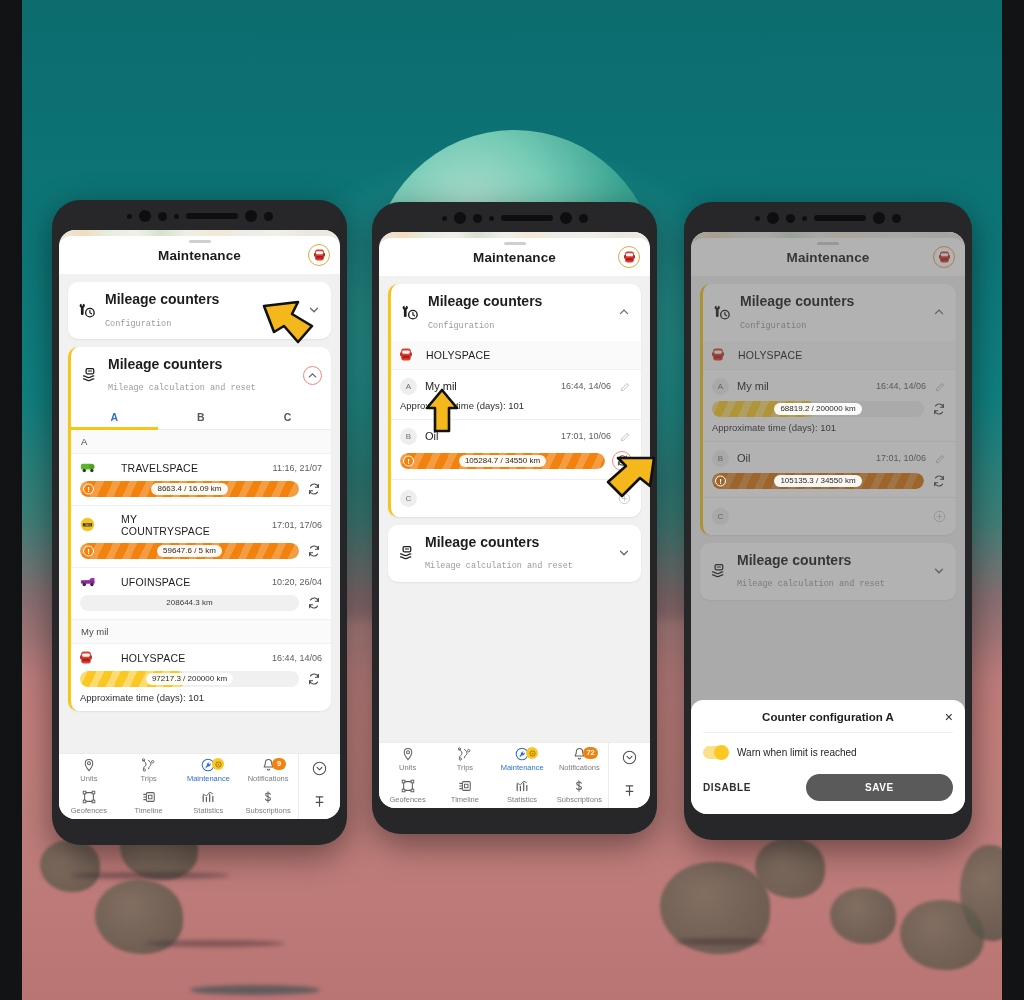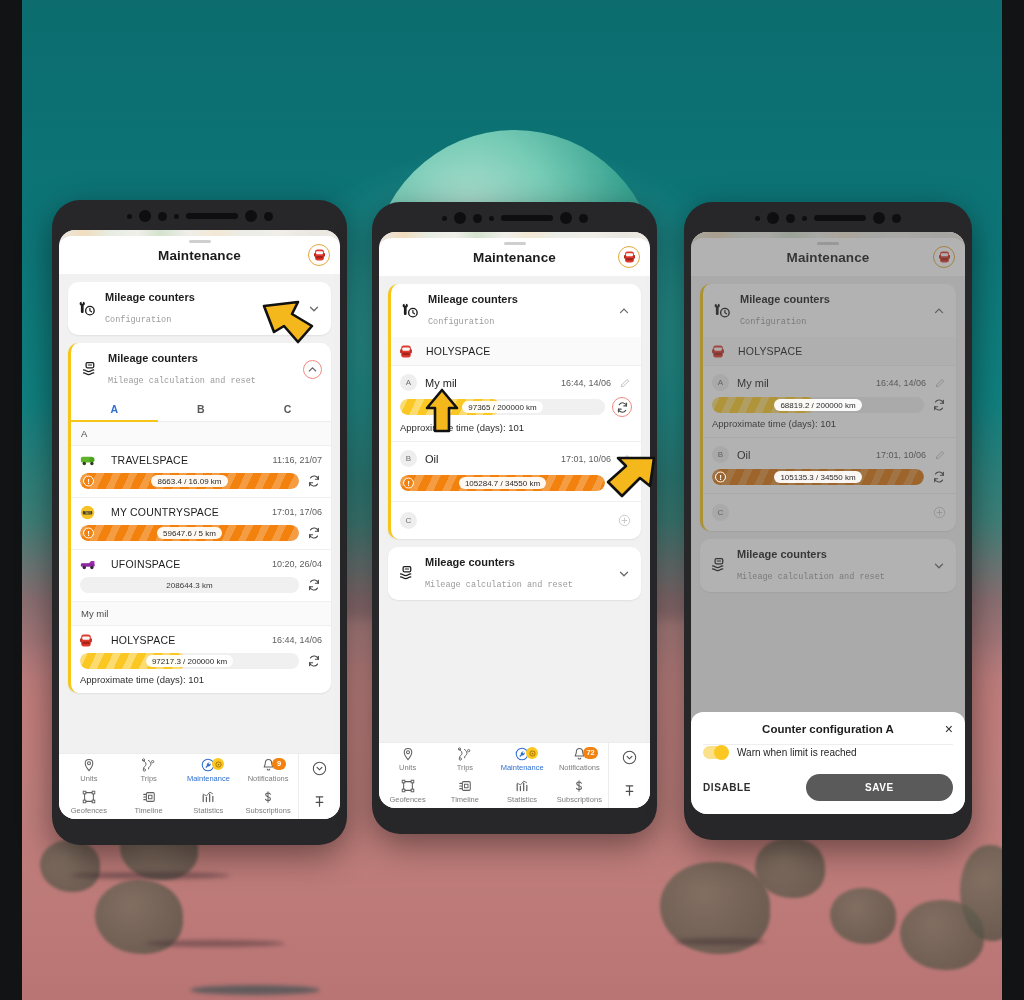--- a/index.html
+++ b/index.html
@@ -143,21 +143,21 @@
     border-radius: 10px;
     margin-bottom: 8px;
     box-shadow: 0 1px 2px rgba(0,0,0,0.07);
     overflow: hidden;
   }
   .card.active { border-left: 3px solid #f5c518; }
 
   .card-head { display: flex; align-items: center; padding: 9px 9px 9px 8px; gap: 9px; }
   .card-head .ico { width: 20px; display: flex; justify-content: center; flex: none; }
   .card-head .txt { flex: 1; min-width: 0; }
-  .card-title { font-size: 11px; font-weight: 700; color: #1d1d1d; line-height: 1.25; }
+  .card-title { font-size: 14px; font-weight: 700; color: #1d1d1d; line-height: 1.25; }
   .card-sub { font-size: 8.5px; color: #9b9b9b; line-height: 1.35; margin-top: 10px; font-family: Liberation Mono, monospace; }
   .chev { width: 16px; flex: none; display: flex; justify-content: center; color: #6a6a6a; }
   .chev.circled {
     width: 19px; height: 19px; border-radius: 50%;
     border: 1.2px solid #ef8a7e; align-items: center;
   }
 
   
   .tabs { display: flex; border-bottom: 1px solid #ececec; position: relative; }
   .tab {
@@ -169,21 +169,21 @@
     position: absolute; bottom: -1px; left: 0; width: 33.33%;
     height: 2.5px; background: #f5c518;
   }
 
   .group-label {
     font-size: 9.5px; color: #4a4a4a; padding: 6px 10px 6px 10px;
     background: #fafafa; border-bottom: 1px solid #f0f0f0;
   }
   .unit-row { padding: 7px 9px 8px 9px; border-bottom: 1px solid #f0f0f0; }
   .unit-row:last-child { border-bottom: none; }
-  .unit-top { display: flex; align-items: center; gap: 14px; }
+  .unit-top { display: flex; align-items: center; gap: 24px; }
   .unit-name { font-size: 10.5px; color: #1d1d1d; flex: 1; letter-spacing: 0.2px; }
   .unit-time { font-size: 9px; color: #5d5d5d; white-space: nowrap; margin-left: 33px; }
   .unit-icon { width: 17px; height: 14px; flex: none; display: flex; align-items: center; }
 
   .bar-row { display: flex; align-items: center; gap: 7px; margin-top: 6px; }
   .bar {
     position: relative; flex: 1; height: 16px; border-radius: 9px;
     background: #f0f0f0; overflow: hidden;
     display: flex; align-items: center; justify-content: center;
   }
@@ -279,21 +279,21 @@
   .dlg-head { display: flex; align-items: center; position: relative; padding-bottom: 9px; border-bottom: 1px solid #eee; }
   .dlg-title { flex: 1; text-align: center; font-size: 11.5px; font-weight: 700; color: #1d1d1d; }
   .dlg-close { position: absolute; right: 0; top: -1px; color: #2b2b2b; font-size: 14px; line-height: 1; }
   .field {
     margin-top: 10px; border: 1.3px solid #3a3a3a; border-radius: 9px;
     padding: 4px 9px 5px 9px;
   }
   .field.soft { border-color: #d6d6d6; }
   .field .flabel { font-size: 6.5px; color: #9a9a9a; }
   .field .fvalue { font-size: 11px; color: #1d1d1d; margin-top: 1px; }
-  .toggle-row { display: flex; align-items: center; gap: 9px; margin-top: 1px; }
+  .toggle-row { display: flex; align-items: center; gap: 9px; margin-top: 13px; }
   .toggle {
     width: 25px; height: 13px; border-radius: 8px; background: #fbe08a; position: relative; flex: none;
   }
   .toggle .knob {
     position: absolute; right: -1px; top: -1px; width: 15px; height: 15px;
     border-radius: 50%; background: #fbc823;
   }
   .toggle-label { font-size: 10px; color: #1d1d1d; }
   .dlg-actions { display: flex; align-items: center; gap: 8px; margin-top: 15px; }
   .btn-text {
@@ -686,32 +686,20 @@
           <div class="counter-top">
             <span class="cbadge">A</span>
             <span class="cname">My mil</span>
             <span class="ctime">16:44, 14/06</span>
             <span class="pencil">
               <svg width="11" height="11" viewBox="0 0 14 14">
                   <path d="M2 10.2l7-7 2 2-7 7H2z" fill="none" stroke="currentColor" stroke-width="1.1"></path>
                 </svg>
             </span>
           </div>
-          <div class="bar-row">
-            <div class="bar">
-              <div class="bar-fill yellow" style="width:48.7%"></div>
-              <span class="bar-label">97365 / 200000 km</span>
-            </div>
-            <span class="reset-ico circled">
-              <svg width="13" height="13" viewBox="0 0 16 16">
-                  <path d="M13 6a5 5 0 0 0-9-1.5M3 10a5 5 0 0 0 9 1.5" stroke="currentColor" stroke-width="1.3" fill="none" stroke-linecap="round"></path>
-                  <path d="M13 2.6V6h-3.4M3 13.4V10h3.4" stroke="currentColor" stroke-width="1.3" fill="none" stroke-linecap="round" stroke-linejoin="round"></path>
-                </svg>
-            </span>
-          </div>
           <div class="approx">Approximate time (days): 101</div>
         </div>
 
         <div class="counter-row">
           <div class="counter-top">
             <span class="cbadge">B</span>
             <span class="cname">Oil</span>
             <span class="ctime">17:01, 10/06</span>
             <span class="pencil">
               <svg width="11" height="11" viewBox="0 0 14 14">

